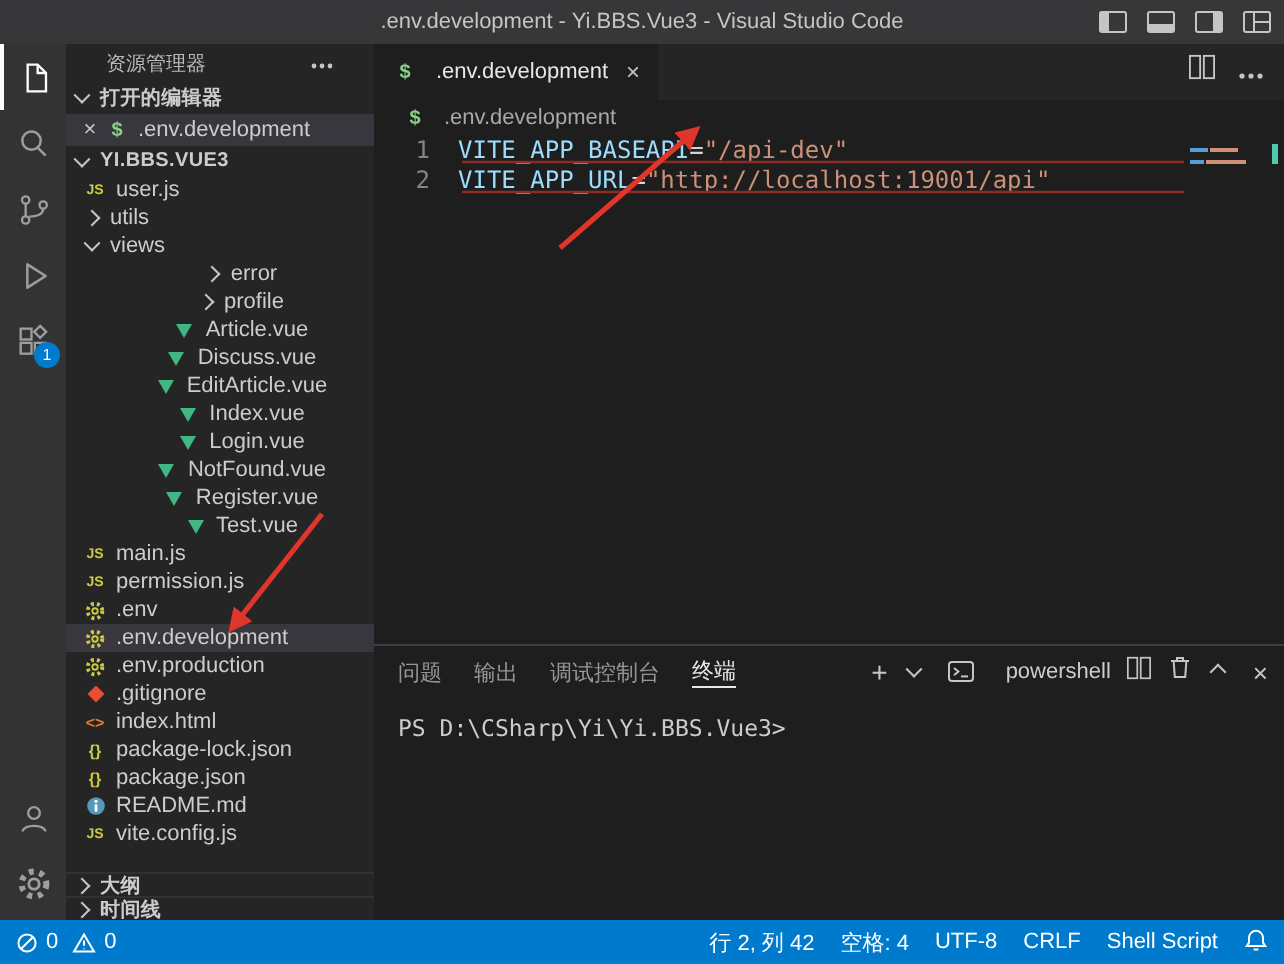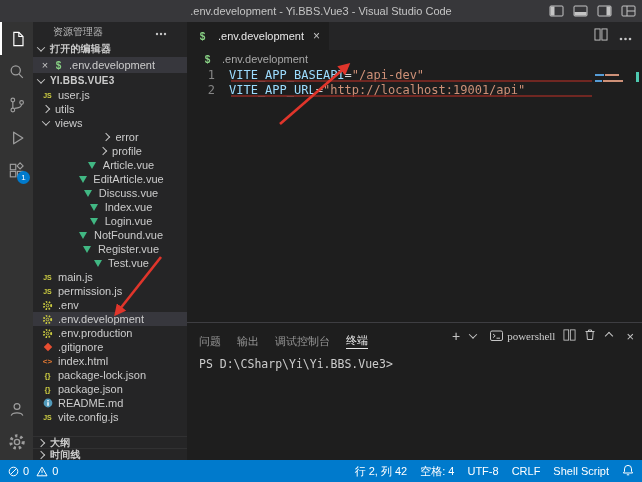--- a/index.html
+++ b/index.html
@@ -79,26 +79,26 @@
   .minimap{position:absolute;top:48px;right:3px;width:46px;height:40px;}
   .mm-line{position:absolute;height:2px;}
   .mm-a1{left:2px;top:4px;width:9px;background:#569cd6;}
   .mm-a2{left:12px;top:4px;width:14px;background:#ce9178;}
   .mm-b1{left:2px;top:10px;width:7px;background:#569cd6;}
   .mm-b2{left:10px;top:10px;width:20px;background:#ce9178;}
   .mm-green{position:absolute;right:0;top:2px;width:3px;height:10px;background:#4ec9b0;}
 
   
   #panel{position:absolute;left:187px;right:0;top:322px;bottom:22px;background:#1e1e1e;border-top:1px solid #3e3e42;box-sizing:border-box;}
-  #panel-tabs{height:26px;display:flex;align-items:flex-end;gap:16px;padding-left:12px;font-size:11px;color:#969696;}
+  #panel-tabs{height:26px;display:flex;align-items:center;gap:16px;padding-left:12px;font-size:11px;color:#969696;}
   .panel-tab{display:flex;align-items:center;box-sizing:border-box;}
   .panel-tab.active{color:#e7e7e7;border-bottom:1px solid #e7e7e7;}
   .panel-actions{position:absolute;right:8px;top:0;height:26px;display:flex;align-items:center;gap:8px;color:#c5c5c5;}
   .pa-plus{font-size:14px;line-height:14px;}
-  .ps-chip{display:flex;align-items:center;gap:4px;font-size:11px;color:#cccccc;font-family:Liberation Serif, serif;}
+  .ps-chip{display:flex;align-items:center;gap:16px;font-size:11px;color:#cccccc;}
   .terminal{position:absolute;left:12px;top:34px;font-size:11.5px;color:#cccccc;
       font-family:"DejaVu Sans Mono","Liberation Mono",monospace;}
 
   
   #annotations{position:absolute;top:0;left:0;z-index:100;pointer-events:none;}
 </style>
 </head>
 <body>
 
 <div id="app">
@@ -232,25 +232,25 @@
         <div class="tree-row depth2">
           <span class="chev chev-right"></span>
           <span class="tree-label">profile</span>
         </div>
         <div class="tree-row depth2">
           <span class="fi fi-vue"></span>
           <span class="tree-label">Article.vue</span>
         </div>
         <div class="tree-row depth2">
           <span class="fi fi-vue"></span>
+          <span class="tree-label">Discuss.vue</span>
+        </div>
+        <div class="tree-row depth2">
+          <span class="fi fi-vue"></span>
           <span class="tree-label">EditArticle.vue</span>
-        </div>
-        <div class="tree-row depth2">
-          <span class="fi fi-vue"></span>
-          <span class="tree-label">Discuss.vue</span>
         </div>
         <div class="tree-row depth2">
           <span class="fi fi-vue"></span>
           <span class="tree-label">Index.vue</span>
         </div>
         <div class="tree-row depth2">
           <span class="fi fi-vue"></span>
           <span class="tree-label">Login.vue</span>
         </div>
         <div class="tree-row depth2">

